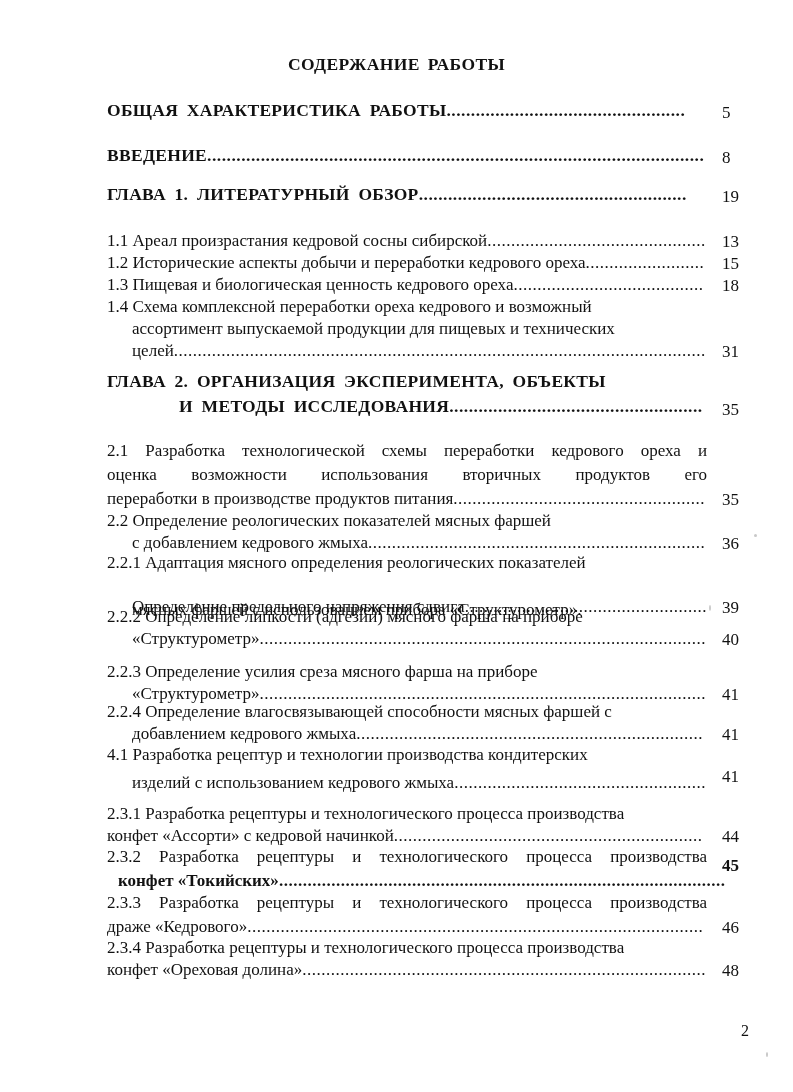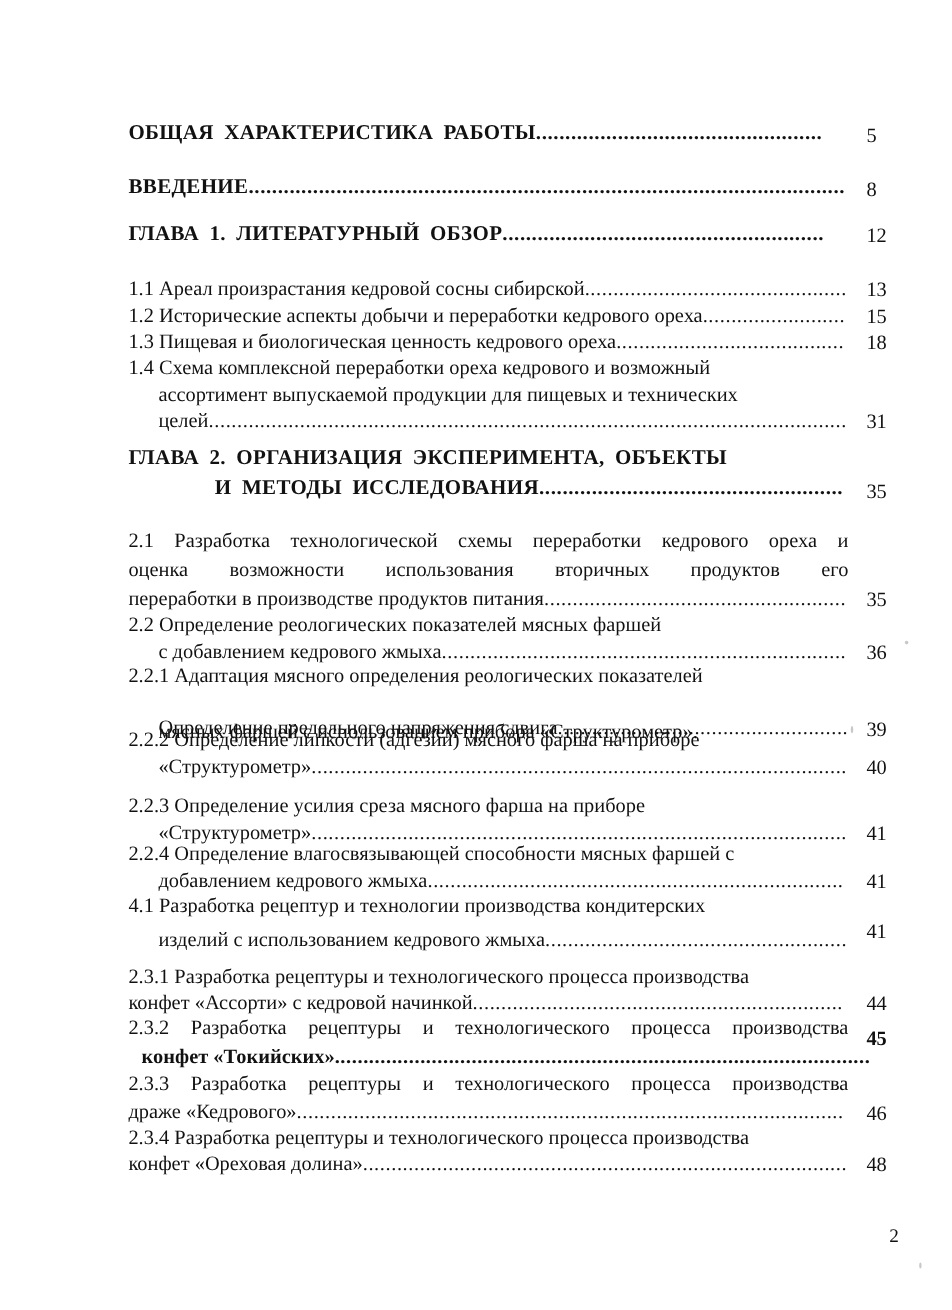--- a/index.html
+++ b/index.html
@@ -83,33 +83,34 @@
     background: #9a9a9a;
     border-radius: 50%;
     opacity: .55;
   }
 </style>
 </head>
 <body>
 
 <div class="page">
 
+  <div class="doc-title">СОДЕРЖАНИЕ РАБОТЫ</div>
 
   <div id="toc">
       <div class="toc-row lvl0" style="top: 100px;">
         <div class="line" style="position: absolute; top: 0px; left: 0px;"><span>ОБЩАЯ  ХАРАКТЕРИСТИКА  РАБОТЫ</span><span class="leader">.................................................</span></div>
         <span class="pg" style="top: 2px;">5</span>
       </div>
       <div class="toc-row lvl0" style="top: 145px;">
         <div class="line" style="position: absolute; top: 0px; left: 0px;"><span>ВВЕДЕНИЕ</span><span class="leader">......................................................................................................</span></div>
         <span class="pg" style="top: 2px;">8</span>
       </div>
       <div class="toc-row lvl0" style="top: 184px;">
         <div class="line" style="position: absolute; top: 0px; left: 0px;"><span>ГЛАВА 1.  ЛИТЕРАТУРНЫЙ  ОБЗОР</span><span class="leader">.......................................................</span></div>
-        <span class="pg" style="top: 2px;">12</span>
+        <span class="pg" style="top: 2px;">19</span>
       </div>
       <div class="toc-row" style="top: 230px;">
         <div class="line" style="position: absolute; top: 0px; left: 0px;"><span>1.1 Ареал произрастания кедровой сосны сибирской</span><span class="leader">..............................................</span></div>
         <span class="pg" style="top: 1px;">13</span>
       </div>
       <div class="toc-row" style="top: 252px;">
         <div class="line" style="position: absolute; top: 0px; left: 0px;"><span>1.2 Исторические аспекты добычи и переработки кедрового ореха</span><span class="leader">.........................</span></div>
         <span class="pg" style="top: 1px;">15</span>
       </div>
       <div class="toc-row" style="top: 274px;">

